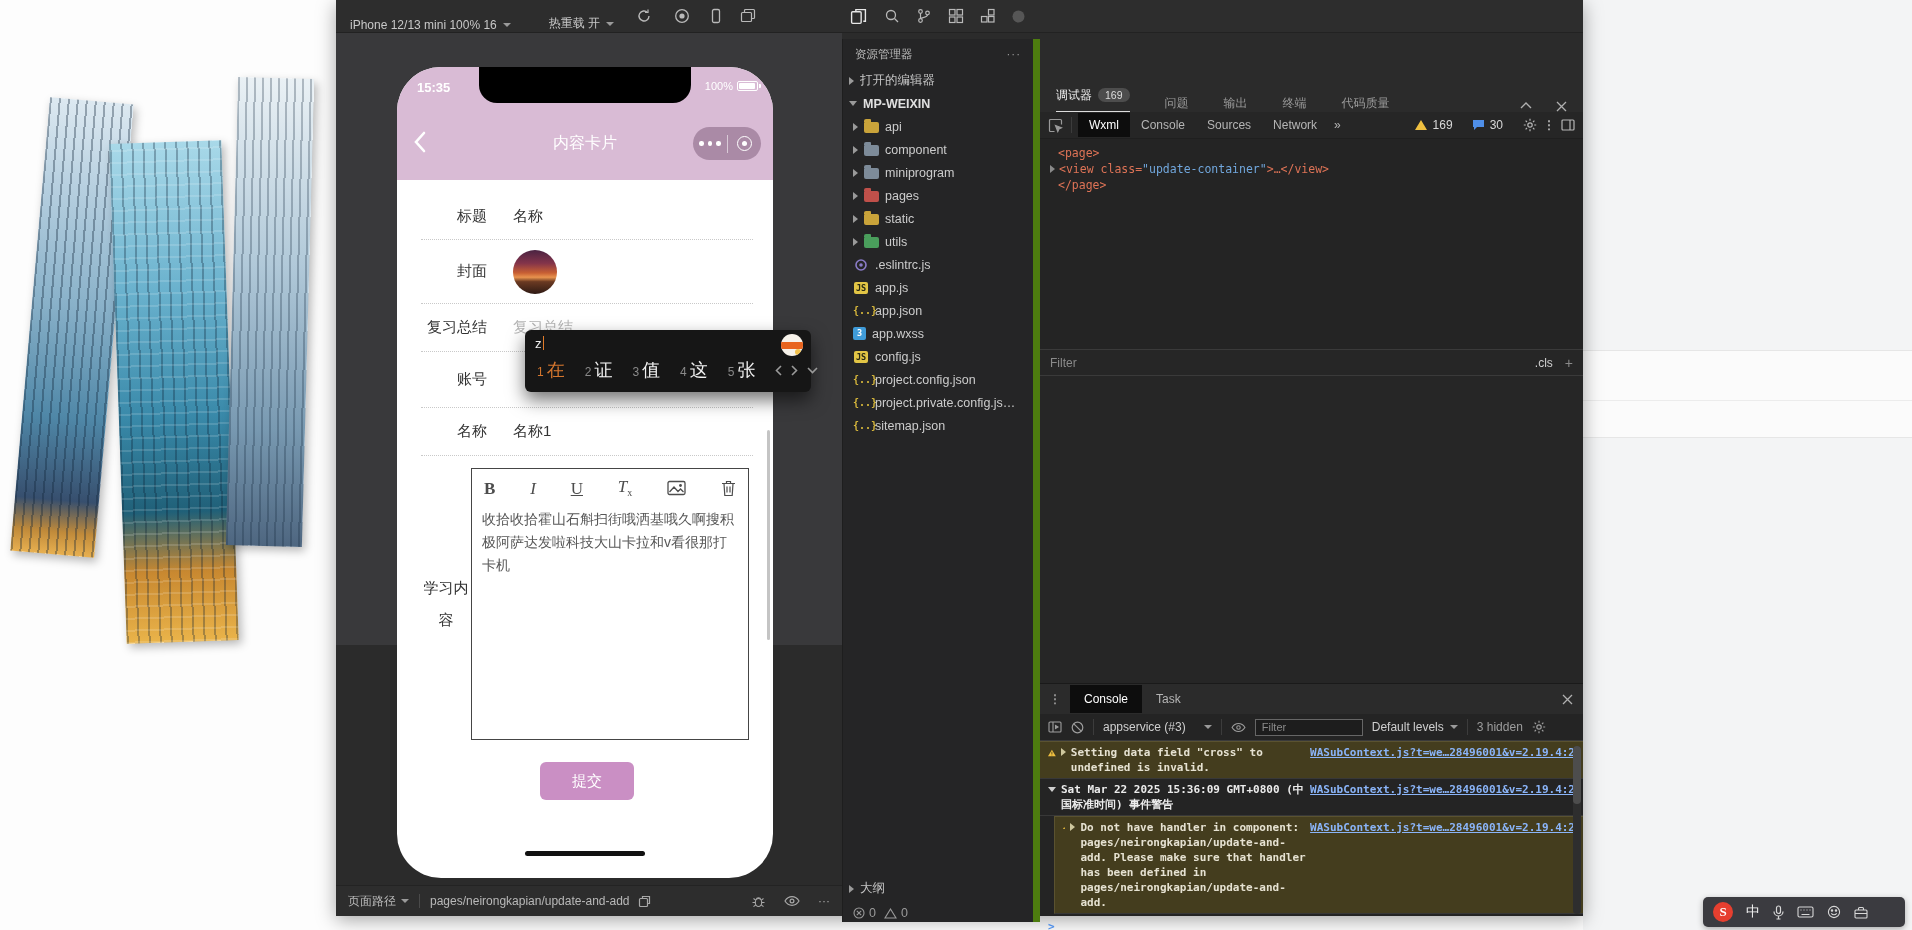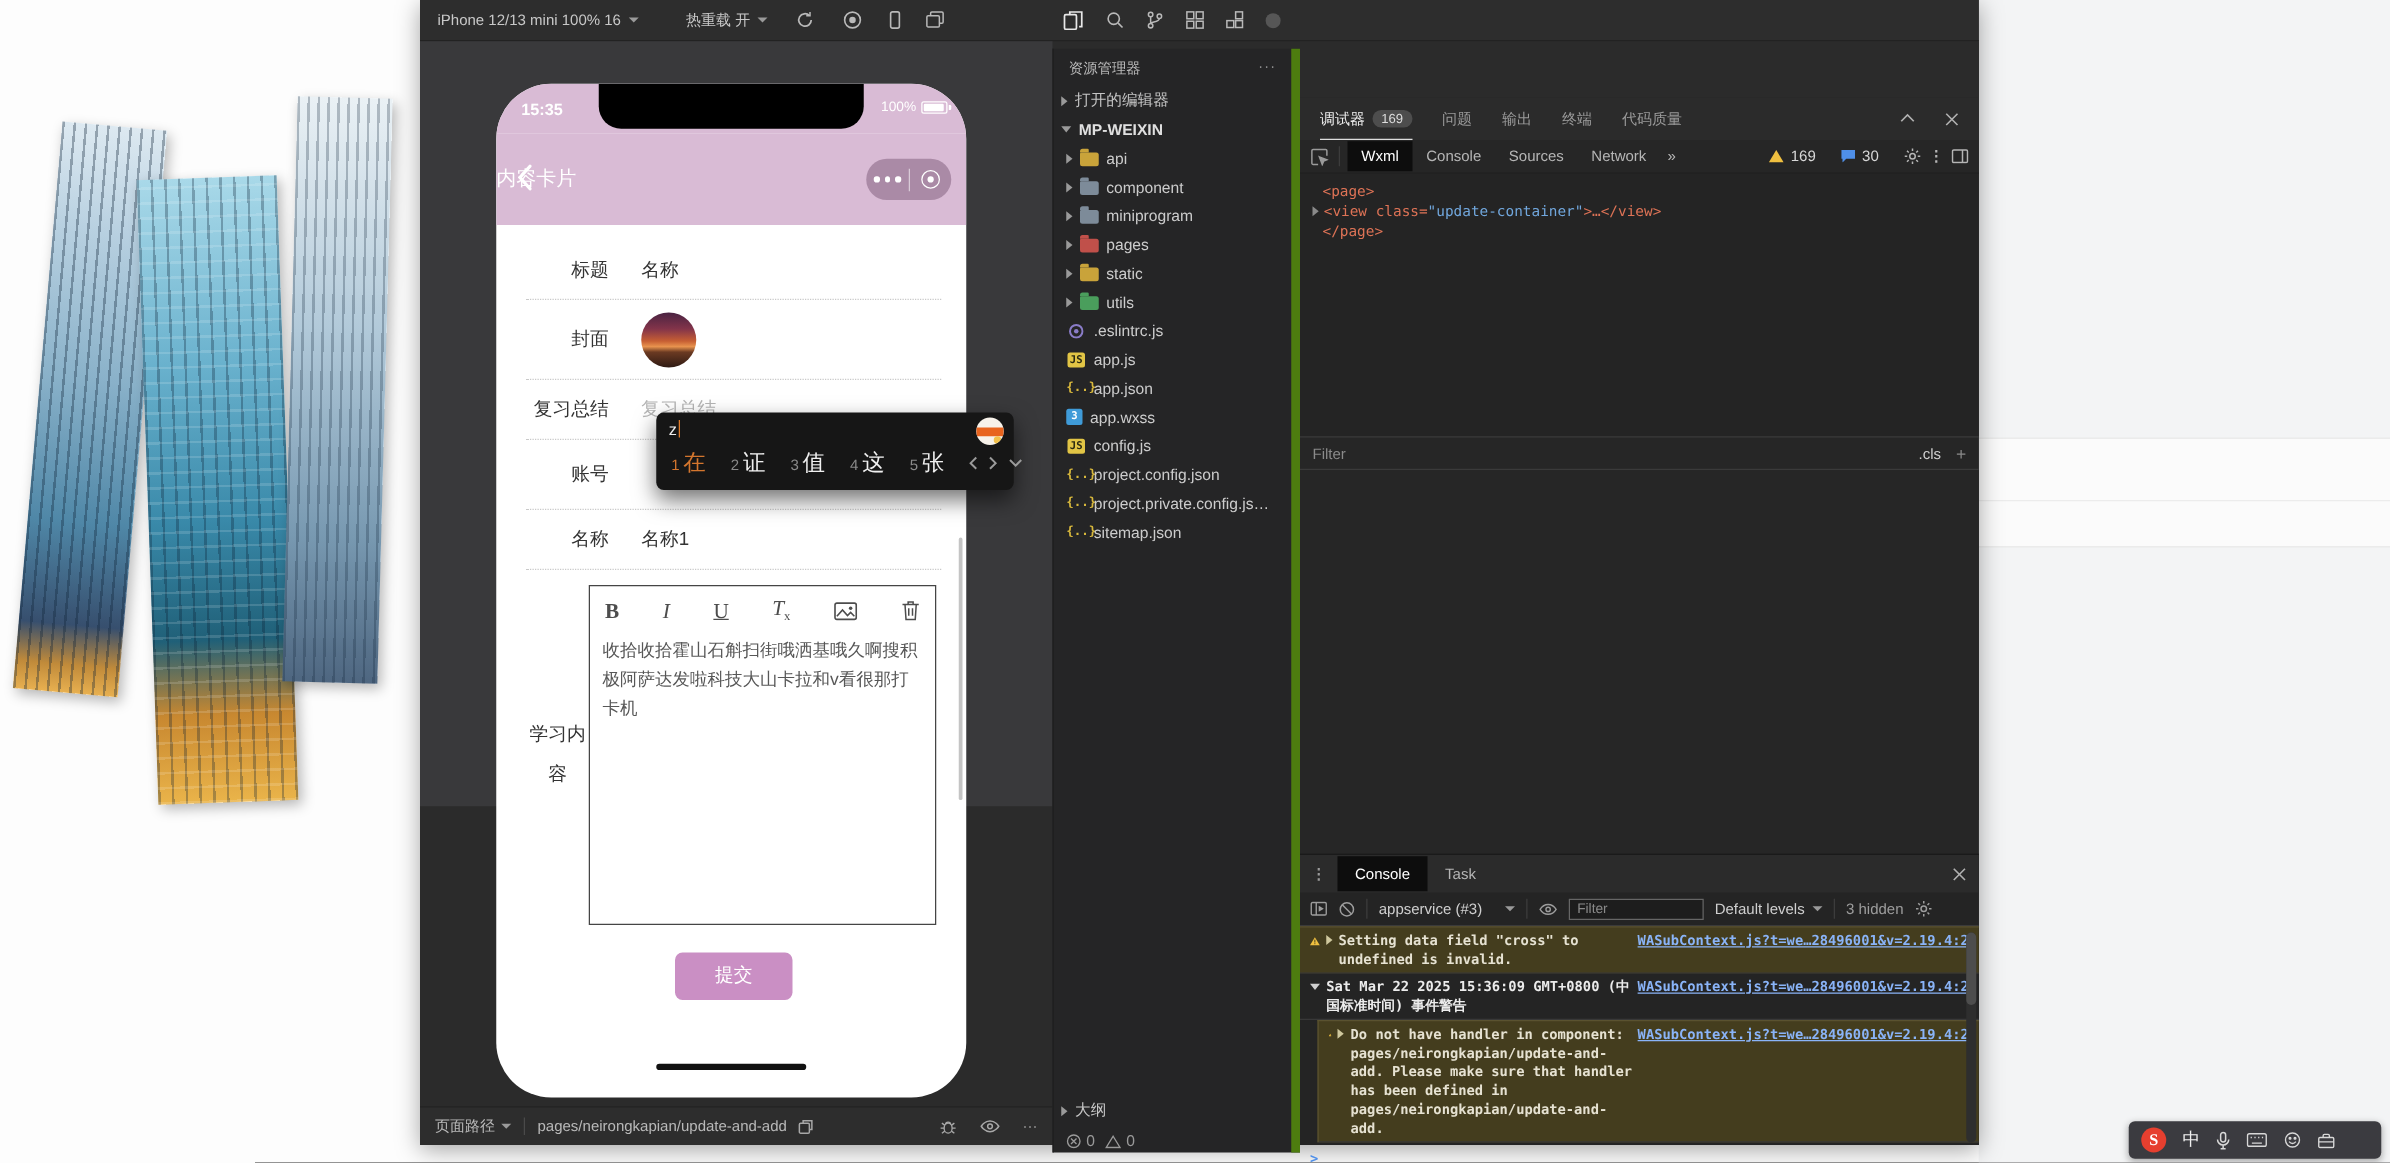--- a/index.html
+++ b/index.html
@@ -20,42 +20,42 @@
  repeating-linear-gradient(90deg,rgba(10,30,50,.30) 0 2px,transparent 2px 11px),
  linear-gradient(180deg,#a9d9e9 0%,#69b1cd 30%,#3989a9 55%,#206078 74%,#c88830 86%,#eab44a 100%)}
 .photo.p3{left:232px;top:78px;width:76px;height:468px;transform:rotate(1.5deg);
  background:repeating-linear-gradient(90deg,rgba(20,40,60,.28) 0 2px,transparent 2px 8px),
  linear-gradient(180deg,#eaf1f5 0%,#b1c9d9 40%,#7899b1 75%,#4e6680 100%)}
 
 
 .win{position:absolute;left:336px;top:0;width:1247px;height:916px;background:#2b2b2b;box-shadow:0 4px 18px rgba(0,0,0,.35);color:#c8c8c8;font-size:12px}
 
 
-.tb{position:absolute;left:0;top:0;width:100%;height:33px;background:#2d2d2d;border-bottom:1px solid #222;display:flex;align-items:center}
+.tb{position:absolute;left:0;top:0;width:100%;height:33px;background:#2d2d2d;border-bottom:1px solid #222;display:flex;align-items:flex-end}
 .tb .txtbtn{display:flex;align-items:center;gap:6px;color:#c8c8c8;font-size:12px}
 .tb .dev{margin-left:14px}
 .tb .hot{margin-left:38px}
 .caret-d{width:0;height:0;border-left:4px solid transparent;border-right:4px solid transparent;border-top:4px solid #9a9a9a}
 .tbic{position:absolute;top:8px;color:#b9b9b9}
 .tbic.bright{color:#e8e8e8}
 .tbic.ball{top:10px}
 
 
 .sim{position:absolute;left:0;top:33px;width:506px;height:612px;background:#39393b}
 .phone{position:absolute;left:61px;top:34px;width:376px;height:811px;background:#fff;border-radius:44px;overflow:hidden}
 .sbar{position:relative;height:40px;background:#d9bbd5}
 .sbar .time{position:absolute;left:20px;top:13px;color:#fff;font-size:13px;font-weight:bold}
 .notch{position:absolute;left:50%;transform:translateX(-50%);top:0;width:212px;height:36px;background:#000;border-radius:0 0 18px 18px}
 .batt{position:absolute;right:12px;top:13px;display:flex;align-items:center;gap:4px;color:#fff;font-size:11px}
 .batt .shell{width:21px;height:10px;border:1px solid #fff;border-radius:2px;position:relative}
 .batt .shell i{position:absolute;left:1px;top:1px;bottom:1px;width:16px;background:#fff;border-radius:1px}
 .batt .tip{width:2px;height:4px;background:#fff;border-radius:0 1px 1px 0;margin-left:-3px}
 .pnav{position:relative;height:73px;background:#d9bbd5}
 .pnav .back{position:absolute;left:16px;top:24px;color:#fff}
-.pnav .ttl{position:absolute;left:0;right:0;top:26px;text-align:left;color:#fff;font-size:16px}
+.pnav .ttl{position:absolute;left:0;right:0;top:26px;text-align:center;color:#fff;font-size:16px}
 .capsule{position:absolute;right:12px;top:20px;width:68px;height:33px;background:#aa8aa6;border-radius:17px;display:flex;align-items:center}
 .capsule .dots{flex:1;display:flex;justify-content:center;gap:4px}
 .capsule .dots i{width:4.5px;height:4.5px;border-radius:50%;background:#fff}
 .capsule .div{width:1px;height:18px;background:rgba(255,255,255,.55)}
 .capsule .circ{flex:1;display:flex;justify-content:center}
 .capsule .circ span{width:15px;height:15px;border:1.5px solid #fff;border-radius:50%;display:flex;align-items:center;justify-content:center}
 .capsule .circ span i{width:5px;height:5px;background:#fff;border-radius:50%}
 
 .form{padding:14px 20px 0 24px;color:#333;font-size:15px}
 .frow{display:flex;align-items:center;border-bottom:1px dotted #c9c9c9}
@@ -121,21 +121,21 @@
 .ficon{width:16px;flex:0 0 auto;text-align:center;font-family:"DejaVu Sans Mono",monospace;font-size:8.5px;font-weight:bold;line-height:12px}
 .ficon.jsb{background:#e2c545;color:#2a2a12;width:14px;height:12px;border-radius:2px;margin:0 1px}
 .ficon.jsn{color:#d8b83c;font-size:10px}
 .ficon.css{background:#3f9bd8;color:#fff;width:13px;height:13px;border-radius:2px}
 .exp .bottom{position:absolute;left:0;bottom:22px;width:100%}
 .exp .status{position:absolute;left:0;bottom:2px;width:100%;display:flex;align-items:center;gap:4px;padding-left:10px;color:#9a9a9a}
 
 
 .dbg{position:absolute;left:704px;top:33px;width:543px;height:883px;background:#262626}
 .dbg .topgap{height:45px;background:#2b2b2b}
-.dtabs{height:34px;display:flex;align-items:center;gap:24px;padding:0 16px;background:#2b2b2b;font-size:12px;color:#9a9a9a}
+.dtabs{height:34px;display:flex;align-items:flex-end;gap:35px;padding:0 16px;background:#2b2b2b;font-size:12px;color:#9a9a9a}
 .dtabs .active{color:#eee;display:flex;align-items:center;gap:6px;border-bottom:1px solid #ddd;height:100%;padding-top:1px}
 .badge{background:#4d4d4d;color:#ddd;border-radius:9px;padding:1px 7px;font-size:10.5px}
 .dtabs .wr{margin-left:auto;display:flex;gap:24px;color:#b0b0b0}
 .wtabs{height:27px;display:flex;align-items:center;background:#262626;border-bottom:1px solid #1f1f1f;font-size:12px;color:#b5b5b5}
 .wtabs .insp{margin:0 8px;color:#9a9a9a}
 .wtabs .sep{width:1px;height:16px;background:#3c3c3c;margin-right:6px}
 .wtabs .t{padding:5px 11px}
 .wtabs .t.on{background:#0d0d0d;color:#fff}
 .wtabs .more{padding:0 6px}
 .wtabs .counts{margin-left:auto;display:flex;align-items:center;gap:6px;margin-right:8px;color:#d8d8d8}

